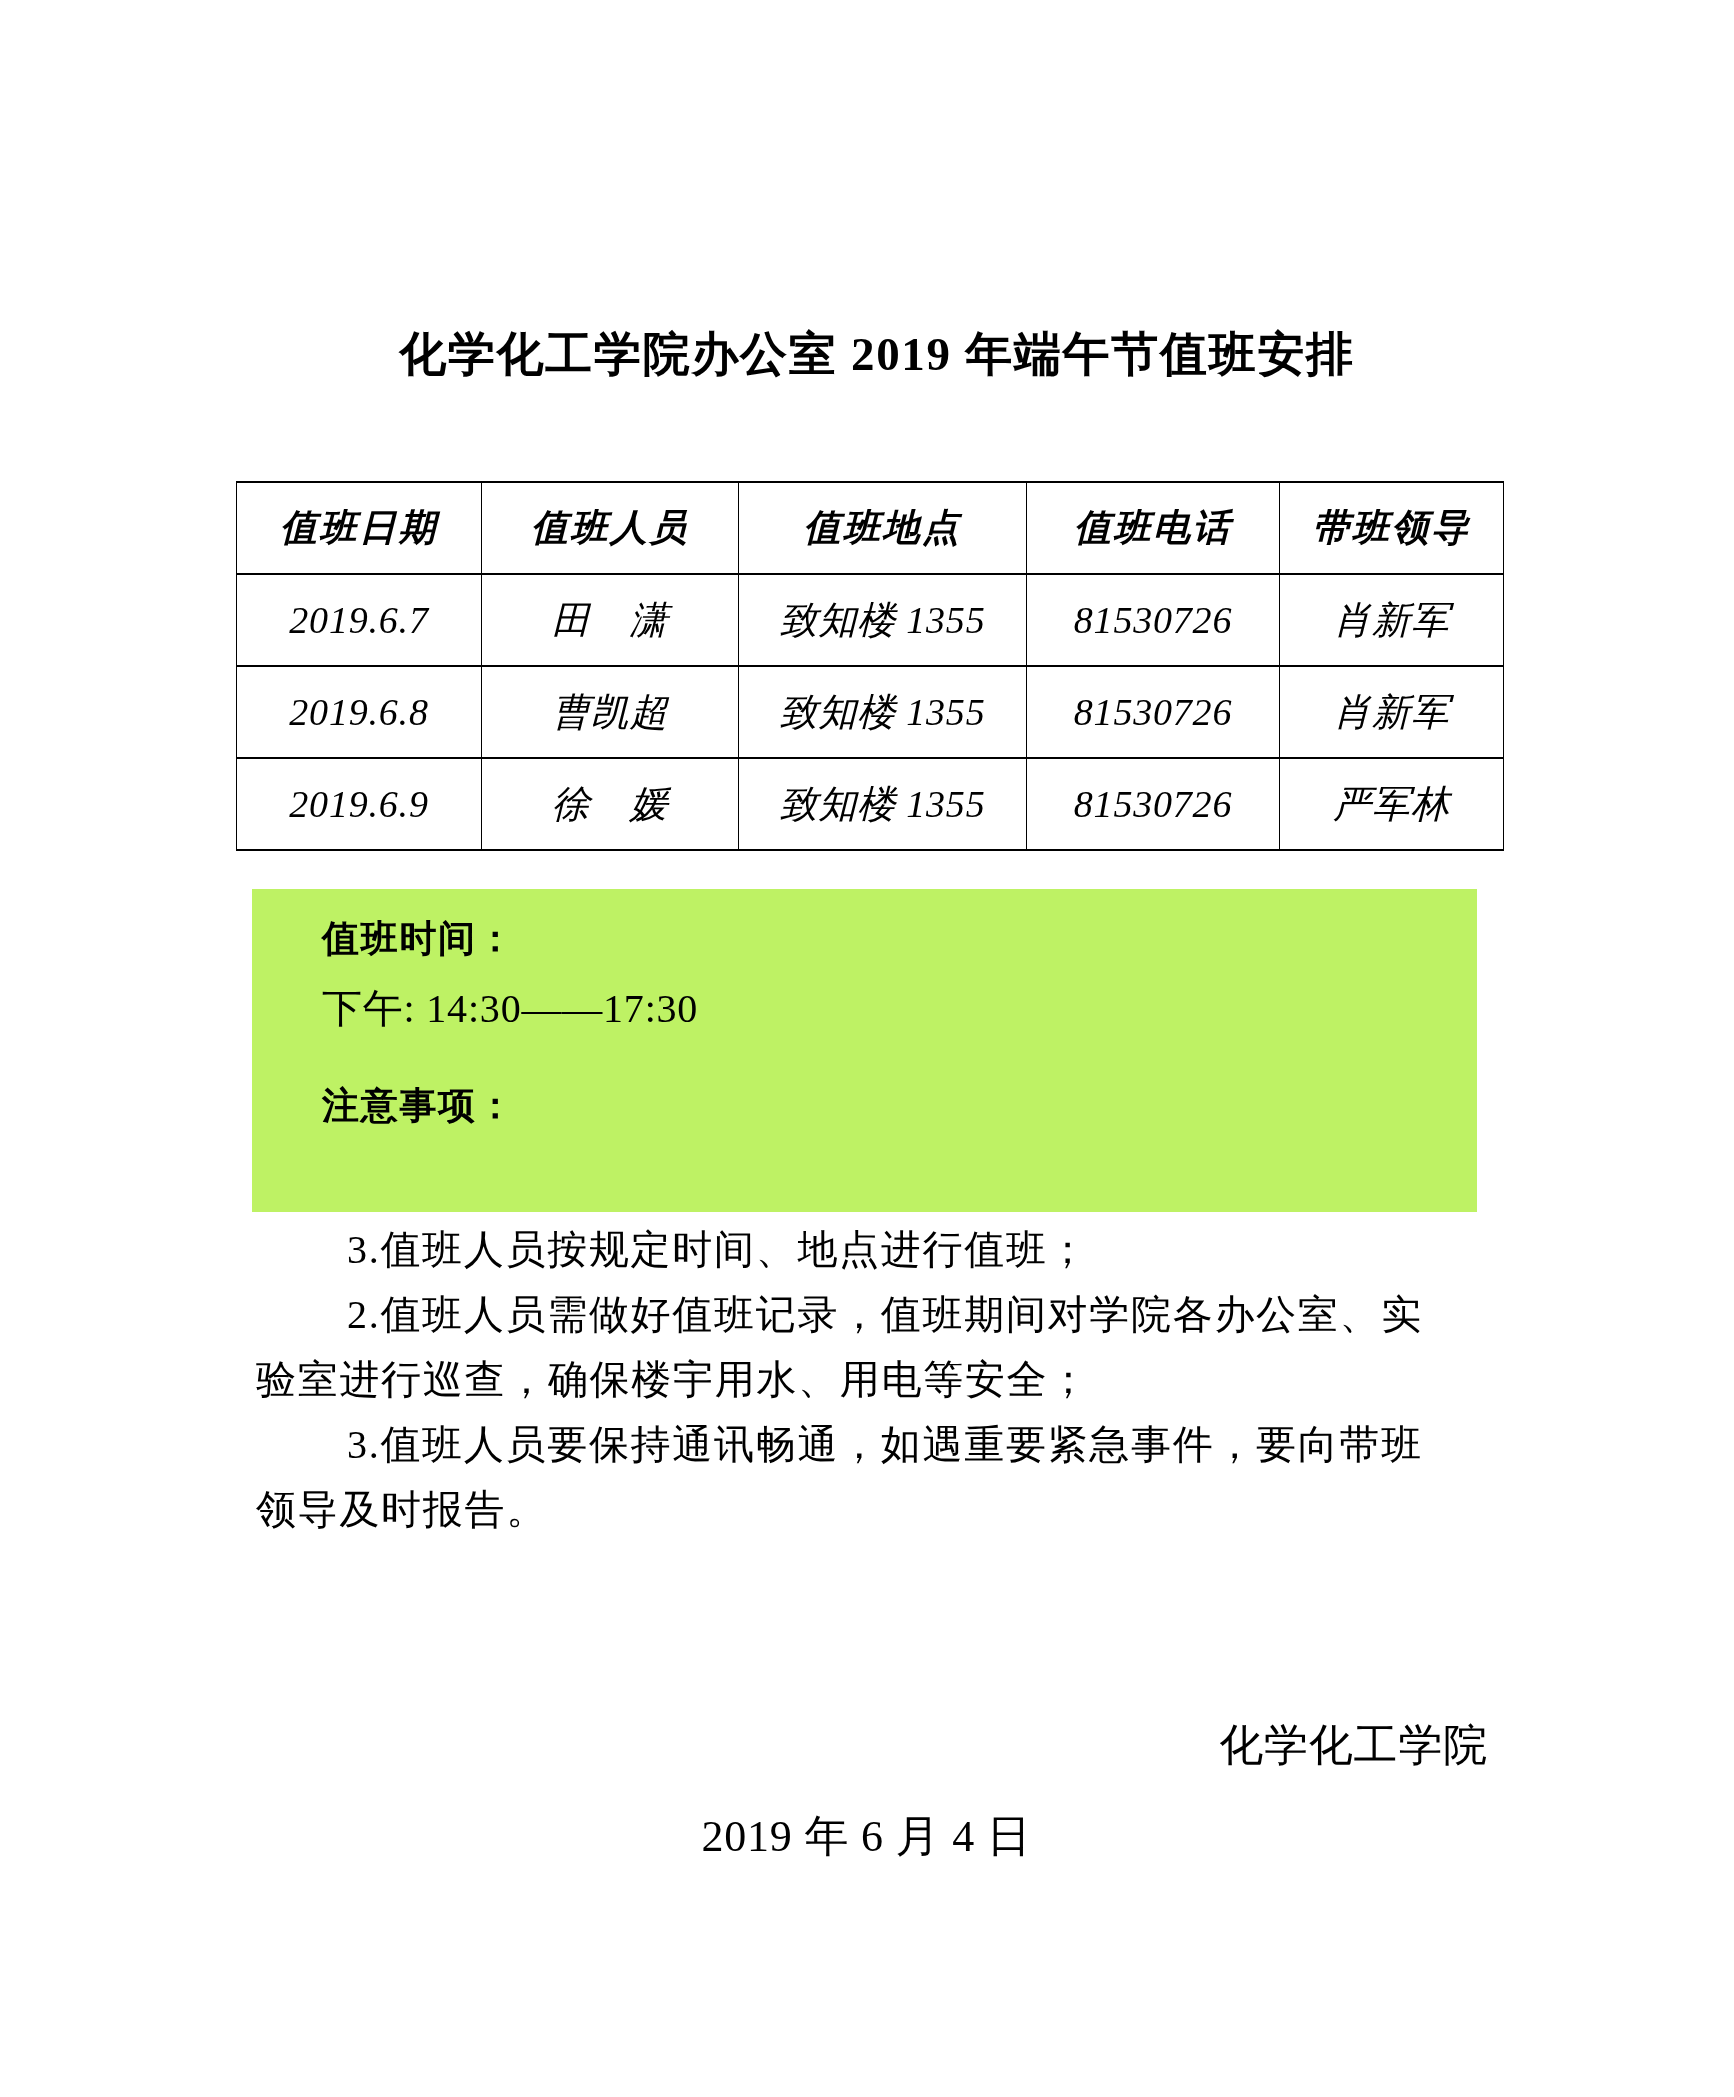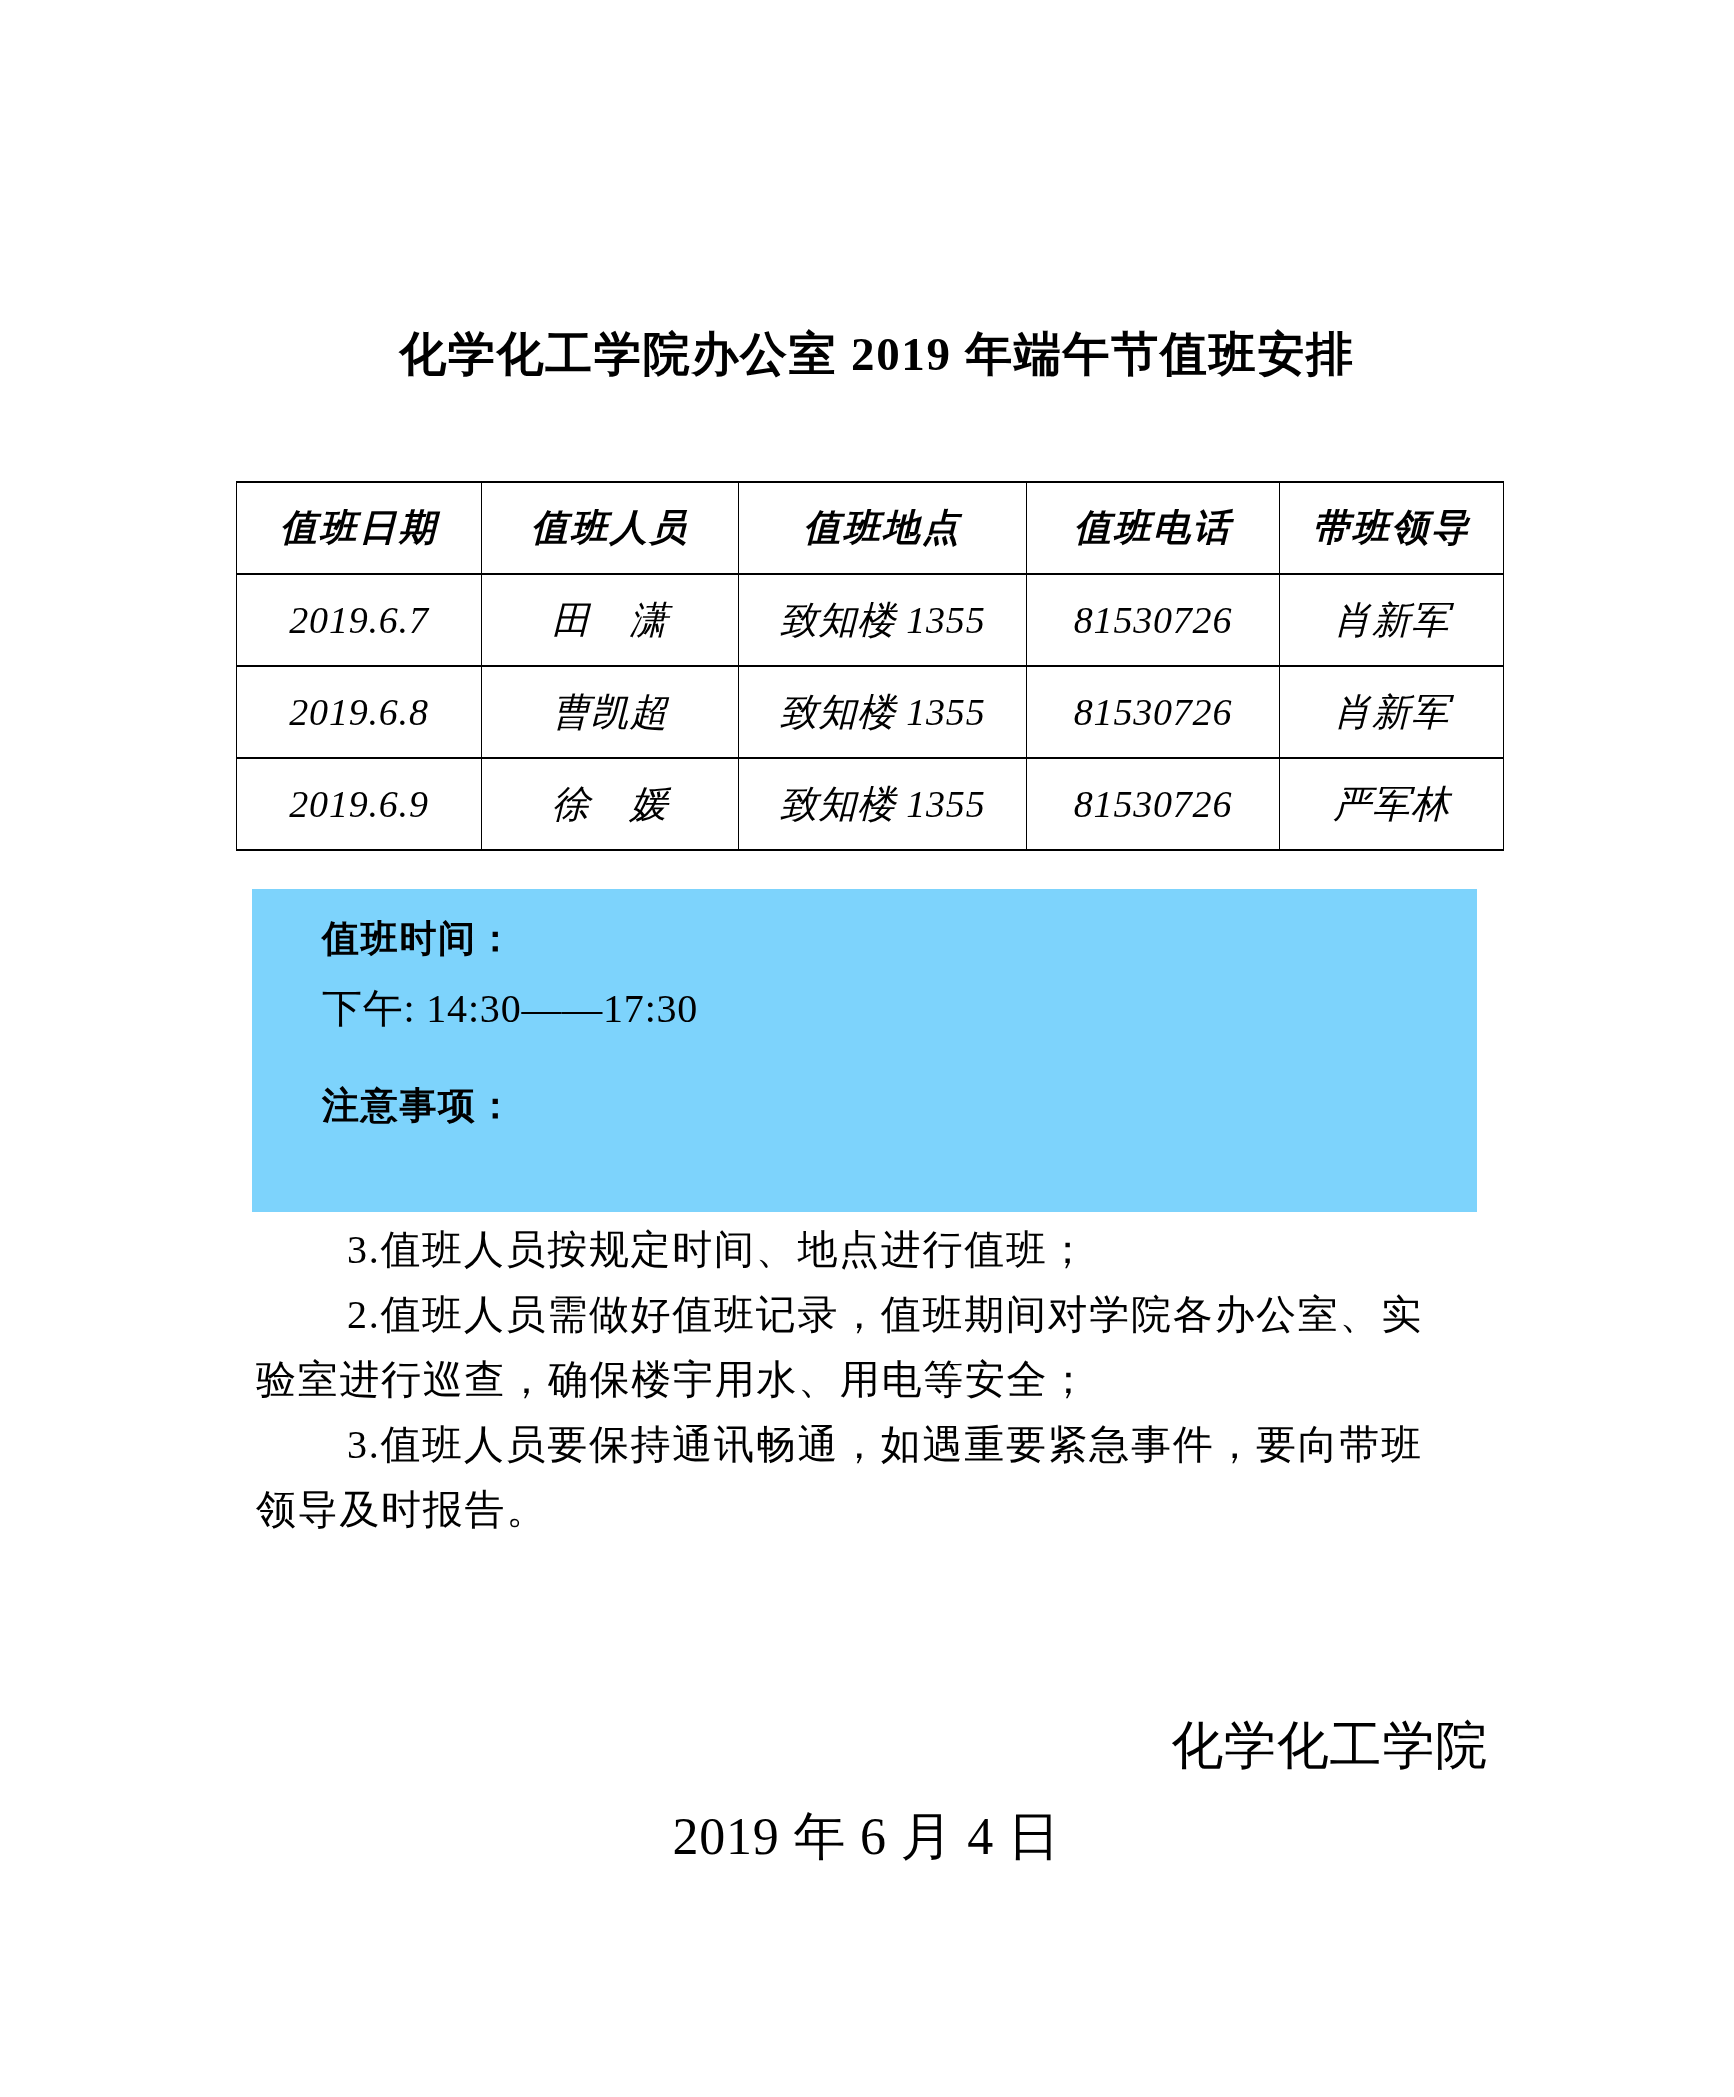--- a/index.html
+++ b/index.html
@@ -114,21 +114,21 @@
   }
 
   
   .signature {
     position: absolute;
     top: 1712px;
     left: 245px;
     width: 1243px;
     text-align: right;
     font-family: "Liberation Serif", "DejaVu Serif", serif;
-    font-size: 52px;
+    font-size: 44px;
     letter-spacing: 0.8px;
   }
   .signature .org {
     line-height: 67px;
   }
   .signature .date {
     margin-top: 23.5px;
     line-height: 67px;
     text-align: center;
   }
@@ -175,21 +175,21 @@
       <tr>
         <td>2019.6.9</td>
         <td>徐　媛</td>
         <td>致知楼 1355</td>
         <td>81530726</td>
         <td>严军林</td>
       </tr>
     </tbody>
   </table>
 
-  <div class="highlight" style="background: #7dd3fc;">
+  <div class="highlight" style="background: #bef264;">
     <div class="h-heading">值班时间：</div>
     <div class="h-line">下午: 14:30——17:30</div>
     <div class="h-heading notes-h">注意事项：</div>
   </div>
 
   <div class="notes">
     <p class="line indent">3.值班人员按规定时间、地点进行值班；</p>
     <p class="line indent">2.值班人员需做好值班记录，值班期间对学院各办公室、实</p>
     <p class="line">验室进行巡查，确保楼宇用水、用电等安全；</p>
     <p class="line indent">3.值班人员要保持通讯畅通，如遇重要紧急事件，要向带班</p>

